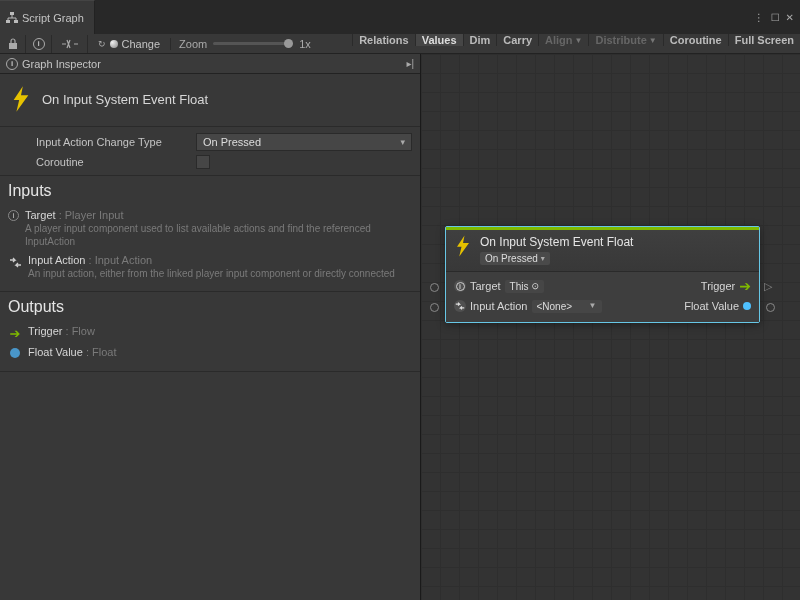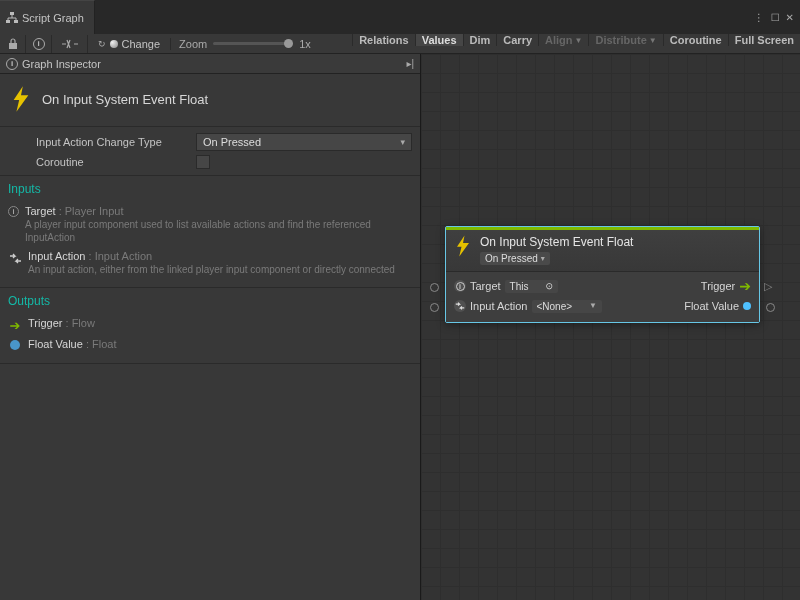--- a/index.html
+++ b/index.html
@@ -38,21 +38,21 @@
   
   .divider { height: 1px; background: #2a2a2a; }
   
   .prop-row { display: flex; align-items: center; padding: 2px 8px; margin-left: 28px; }
   .prop-label { width: 160px; color: #c4c4c4; }
   .dropdown { flex: 1; height: 18px; background: #464646; border: 1px solid #2a2a2a; display: flex; align-items: center; padding: 0 6px; color: #ddd; position: relative; }
   .dropdown::after { content: "▾"; position: absolute; right: 6px; font-size: 9px; color: #aaa; }
   .checkbox { width: 14px; height: 14px; background: #464646; border: 1px solid #2a2a2a; }
   
   .section { padding: 6px 8px 8px 8px; }
-  .section-title { font-size: 12px; color: #14b8a6; margin-bottom: 6px; }
+  .section-title { font-size: 16px; color: #e5e5e5; margin-bottom: 6px; }
   .port-row { display: flex; align-items: flex-start; gap: 6px; padding: 3px 0; }
   .port-icon { width: 14px; height: 14px; flex-shrink: 0; display: flex; align-items: center; justify-content: center; margin-top: 1px; }
   .port-icon.blue { background: #4996c9; border-radius: 50%; width: 10px; height: 10px; margin: 2px; }
   .port-icon.info { border: 1px solid #888; border-radius: 50%; width: 11px; height: 11px; font-size: 8px; line-height: 11px; text-align: center; color: #ccc; }
   .port-body { flex: 1; }
   .port-name { color: #d6d6d6; }
   .port-type { color: #7a7a7a; }
   .port-desc { color: #7a7a7a; font-size: 10px; line-height: 13px; margin-top: 1px; }
   .arrow-green { color: #7fba00; font-size: 13px; }
   
@@ -65,21 +65,21 @@
   .gnode-hdr .bolt { width: 18px; height: 22px; }
   .gnode-hdr-body { flex: 1; }
   .gnode-hdr-title { font-size: 12px; color: #e5e5e5; margin-bottom: 3px; }
   .gnode-tag { display: inline-flex; align-items: center; background: #4a4a4a; padding: 1px 5px; border-radius: 2px; font-size: 10px; color: #ddd; }
   .gnode-tag::after { content: "▾"; margin-left: 3px; font-size: 8px; color: #aaa; }
   .gnode-body { background: #3e3e3e; padding: 4px 8px 6px 8px; position: relative; border-top: 1px solid #2a2a2a; }
   .gnode-row { display: flex; align-items: center; height: 20px; }
   .gnode-left { display: flex; align-items: center; gap: 4px; flex: 1; }
   .gnode-right { display: flex; align-items: center; gap: 4px; }
   .port-circ-bg { width: 12px; height: 12px; border-radius: 50%;background:#505050;display:flex;align-items:center;justify-content:center; }
-  .gnode-field { background: #464646; padding: 1px 5px; border-radius: 2px; color: #ddd; display: inline-flex; align-items: flex-start; gap: 17px; font-size: 10px; }
+  .gnode-field { background: #464646; padding: 1px 5px; border-radius: 2px; color: #ddd; display: inline-flex; align-items: flex-start; gap: 3px; font-size: 10px; }
   .gnode-port-label { color: #d6d6d6; font-size: 11px; }
   .odot { width: 8px; height: 8px; border-radius: 50%; background: #4fc1ff; }
   
   .outer-port { position: absolute; width: 9px; height: 9px; border: 1px solid #888; border-radius: 50%; }
   .outer-tri { position: absolute; color: #888; font-size: 11px; }
   
 </style>
 </head>
 <body>
 

